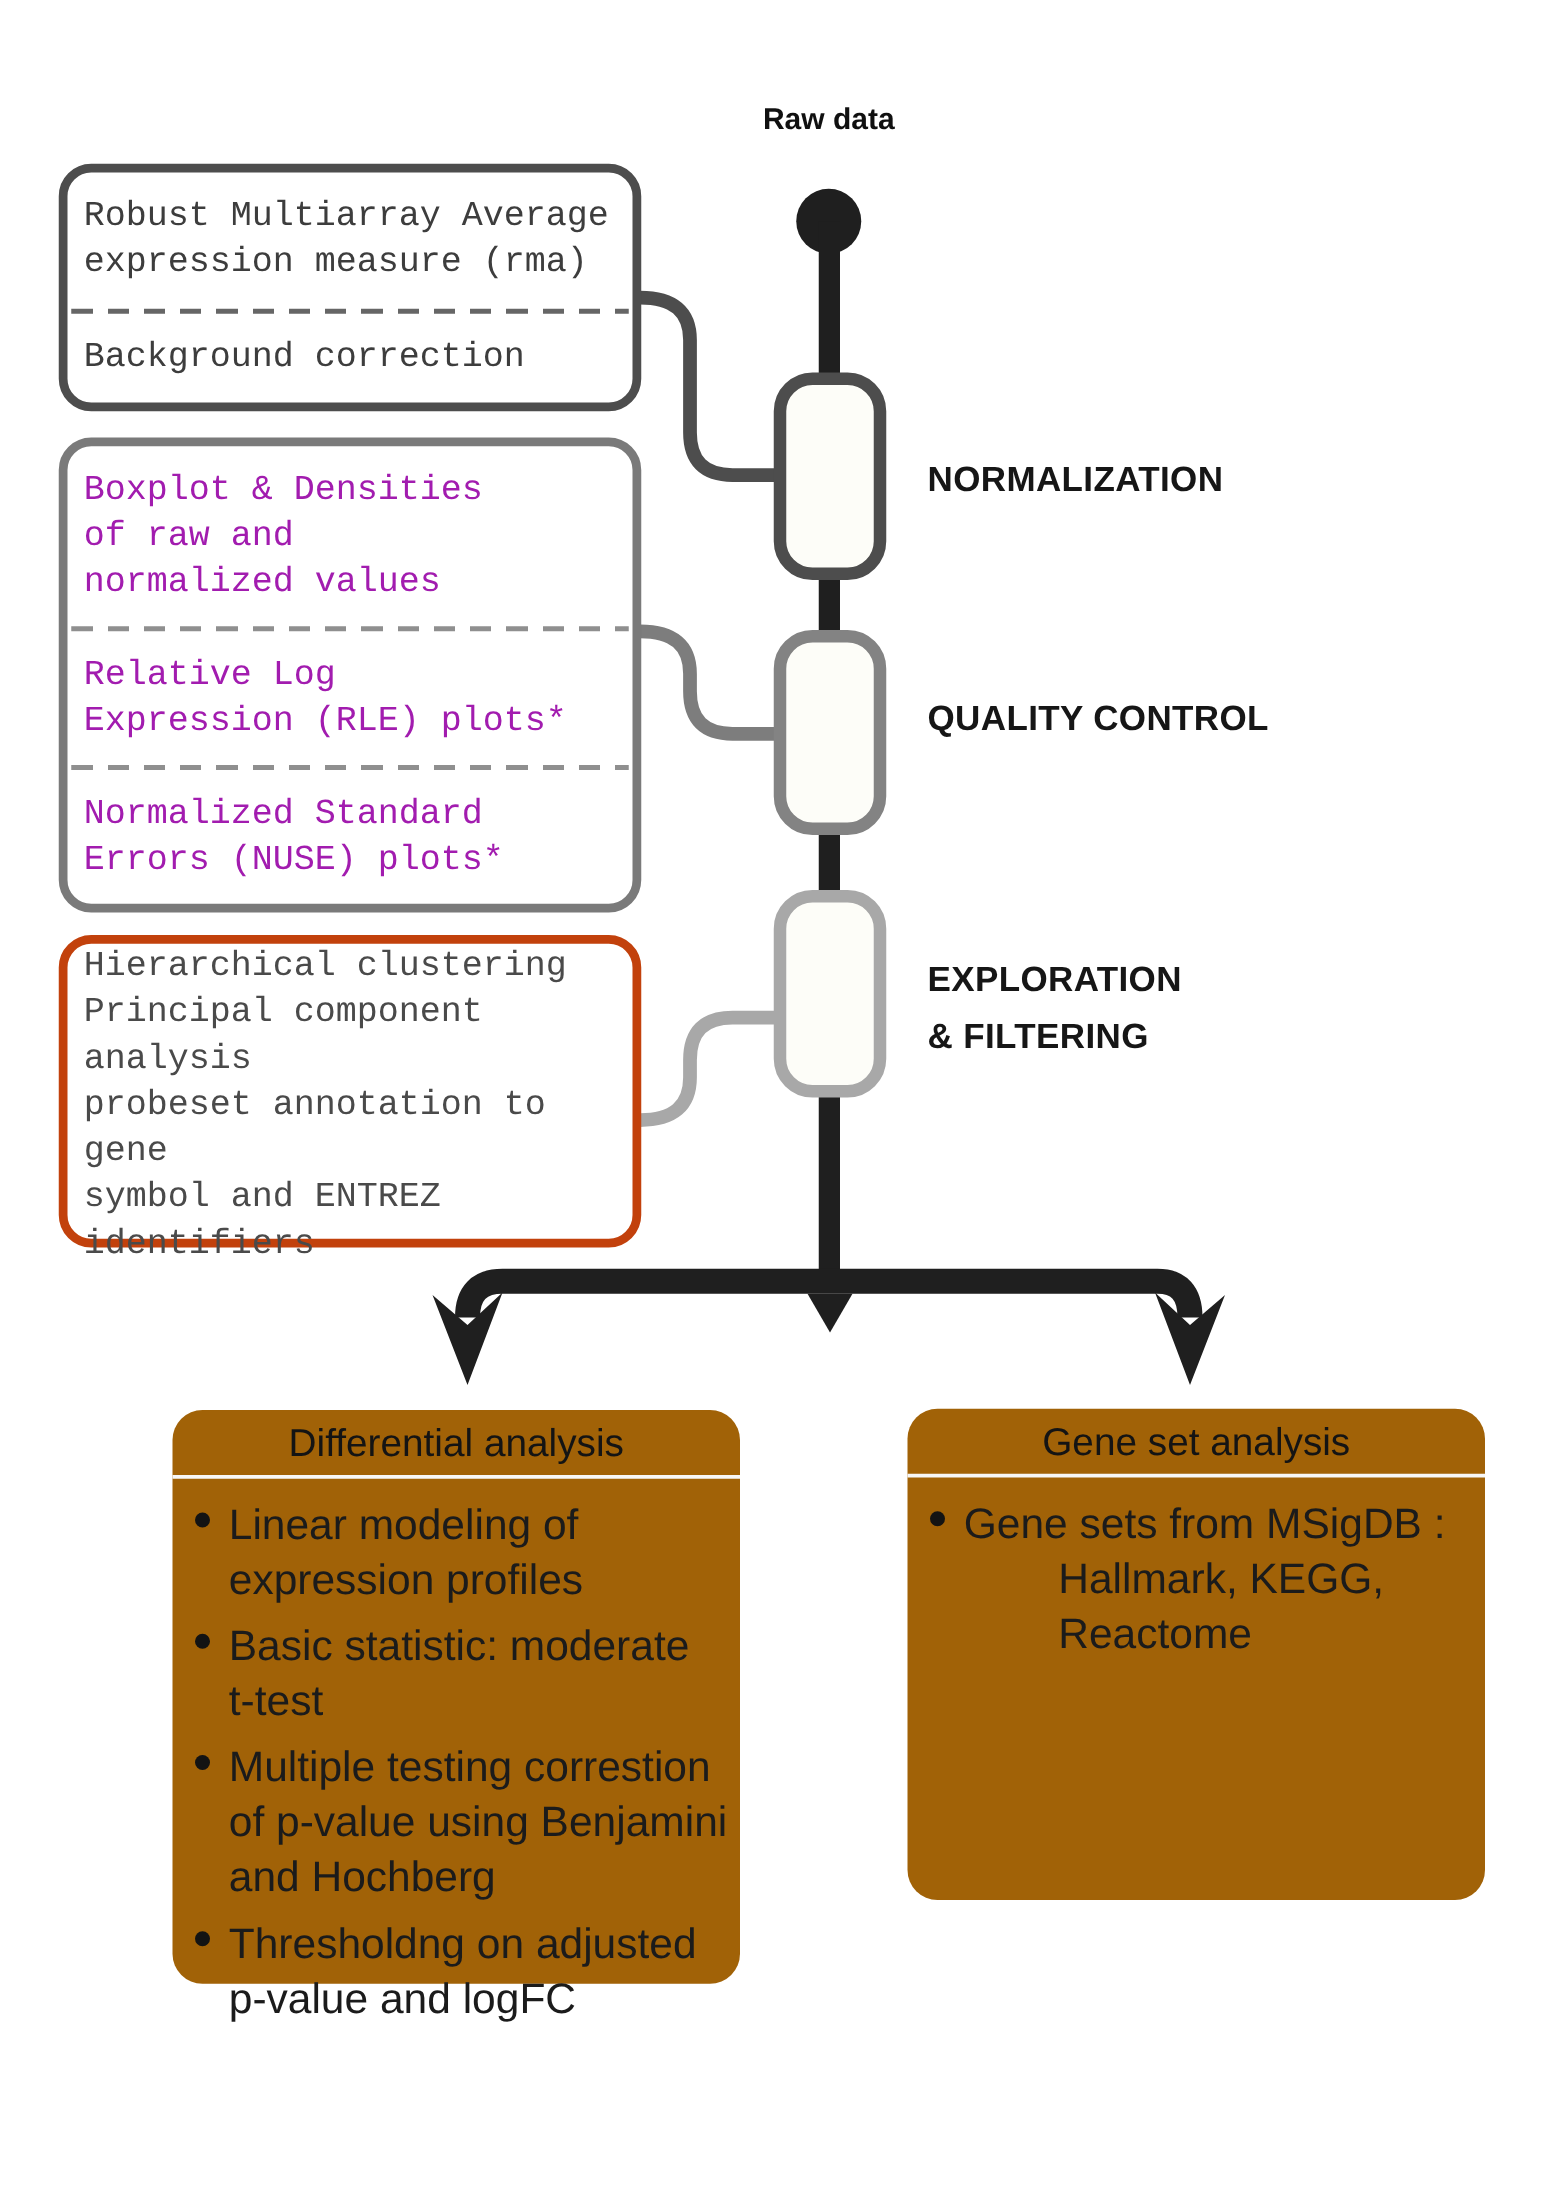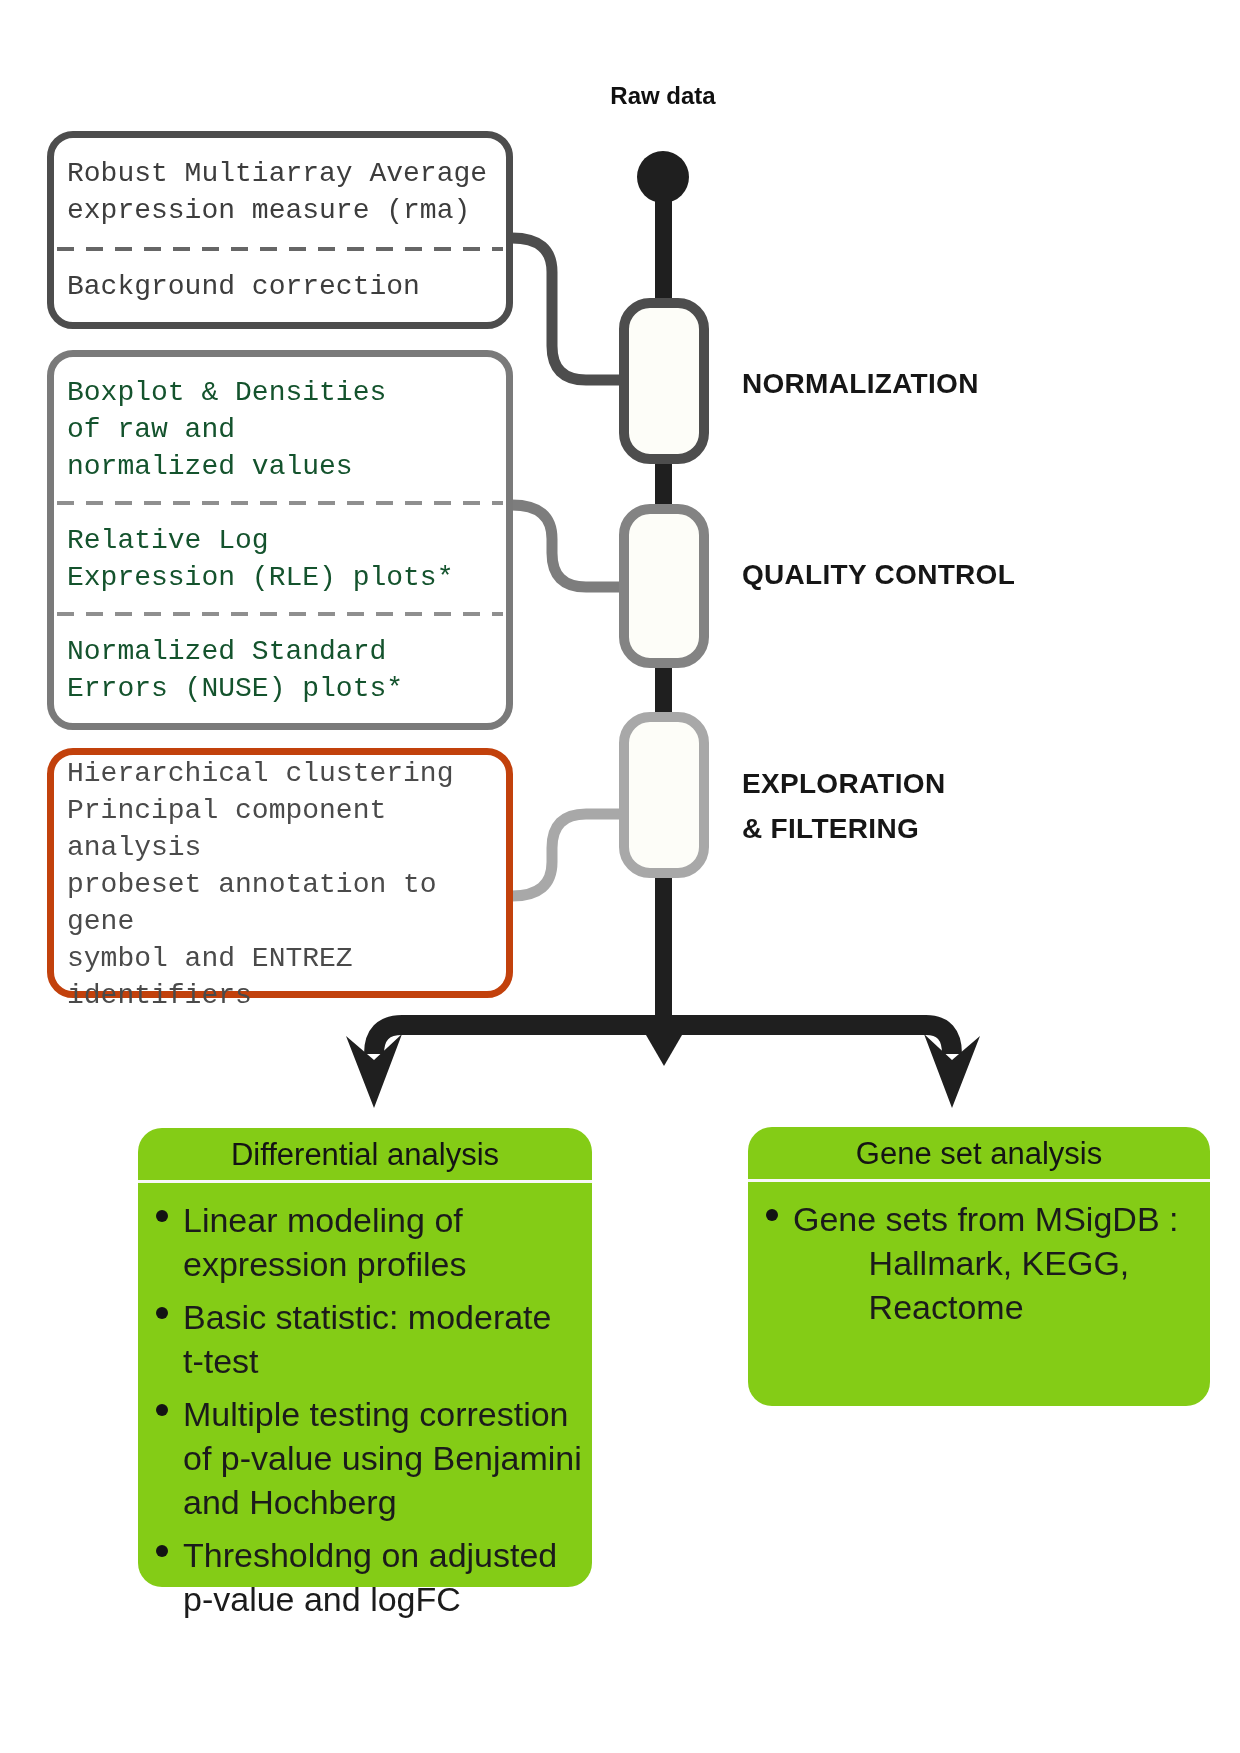--- a/index.html
+++ b/index.html
@@ -16,21 +16,21 @@
   
   .stage-box{
     position:absolute;
     left:47px;width:466px;
     box-sizing:border-box;
     border-radius:26px;
     background:#ffffff;
     display:flex;flex-direction:column;justify-content:space-evenly;
   }
   .sb1{top:131px;height:198px;border:7px solid #4d4d4d;color:#3d3d3d;}
-  .sb2{top:350px;height:380px;border:7px solid #7a7a7a;color:#14532d;}
+  .sb2{top:350px;height:380px;border:7px solid #7a7a7a;color:#a21caf;}
   .sb3{top:748px;height:250px;border:7px solid #c2410c;color:#4a4a4a;}
   .srow{
     padding:0 13px;
     font-size:28px;line-height:37px;
     white-space:pre-line;
     font-family:Liberation Mono, monospace;
   }
   .sdiv{height:4px;margin:0 3px;}
   .sb1 .sdiv{background:repeating-linear-gradient(90deg,#666 0,#666 17px,transparent 17px,transparent 29px);}
   .sb2 .sdiv{background:repeating-linear-gradient(90deg,#8f8f8f 0,#8f8f8f 17px,transparent 17px,transparent 29px);}
@@ -46,25 +46,25 @@
     font-size:28px;font-weight:bold;color:#161616;
     letter-spacing:0.3px;white-space:pre-line;
   }
   .l1{top:368px;}
   .l2{top:559px;}
   .l3{top:761px;line-height:45px;}
 
   
   .panel{
     position:absolute;
-    background:#84cc16;border-radius:24px;
+    background:#a16207;border-radius:24px;
     box-sizing:border-box;color:#1b1b1b;
   }
   .p-left{left:138px;top:1128px;width:454px;height:459px;}
-  .p-right{left:748px;top:1127px;width:462px;height:279px;}
+  .p-right{left:726px;top:1127px;width:462px;height:393px;}
   .panel-title{
     text-align:center;font-size:31px;color:#141414;
     padding:9px 0 7px;border-bottom:3px solid #f7f7f7;
   }
   .bullets{padding:15px 8px 0 18px;}
   .bullet{display:flex;margin-bottom:9px;}
   .bdot{
     flex:0 0 auto;width:12px;height:12px;border-radius:50%;
     background:#131313;margin:12px 15px 0 0;
   }

